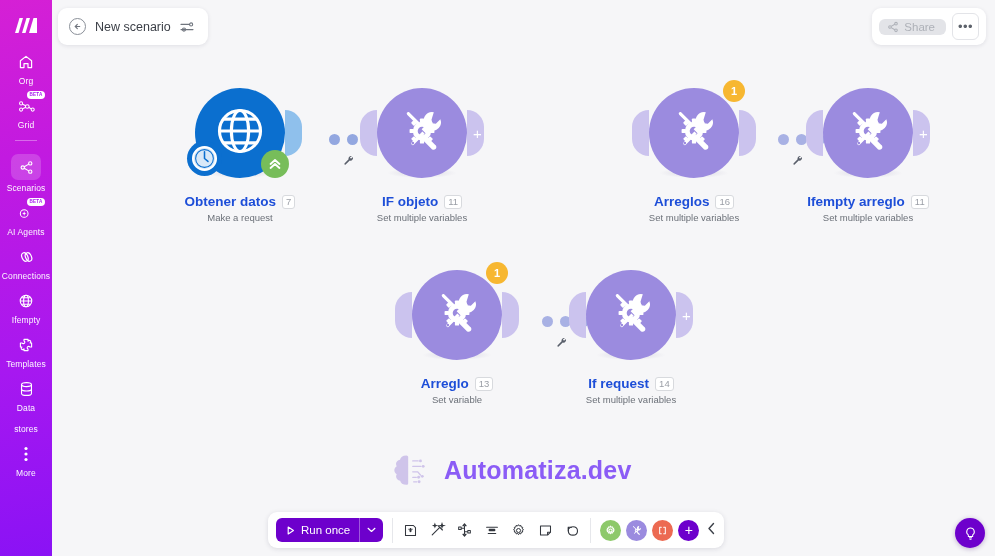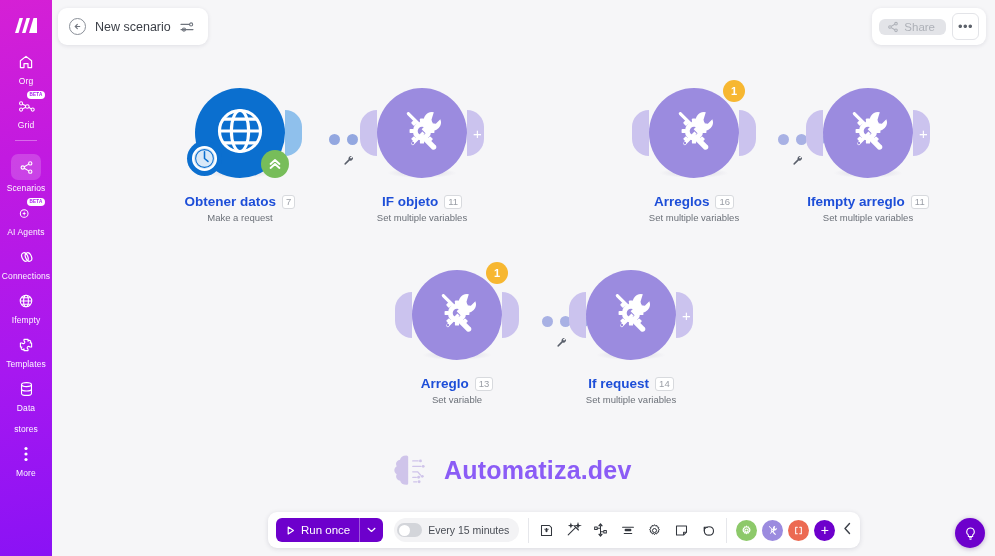--- a/index.html
+++ b/index.html
@@ -619,26 +619,20 @@
         <div class="run-split"></div>
         <div class="run-caret">
           <span style="display:flex">
             <svg width="9" height="6" viewBox="0 0 10 7" fill="none" stroke="#fff" stroke-width="1.4" stroke-linecap="round" stroke-linejoin="round">
               <path d="M1 1.5 L5 5.2 L9 1.5"></path>
             </svg>
           </span>
         </div>
       </div>
 
-      <div class="sched">
-        <div class="toggle">
-          <div class="knob"></div>
-        </div>
-        <span class="sched-label">Every 15 minutes</span>
-      </div>
 
       <div class="tb-sep"></div>
 
       <div class="tb-icons">
         <span class="tb-ic">
           <svg width="15" height="15" viewBox="0 0 18 18" fill="none" stroke="#33373e" stroke-width="1.25" stroke-linejoin="round">
             <path d="M3 3 H12.5 L15 5.5 V15 H3 Z"></path>
             <path d="M6.5 7.5 H11.5 M9 6 V10 M7.5 9 L9 10.5 L10.5 9"></path>
           </svg>
         </span>

